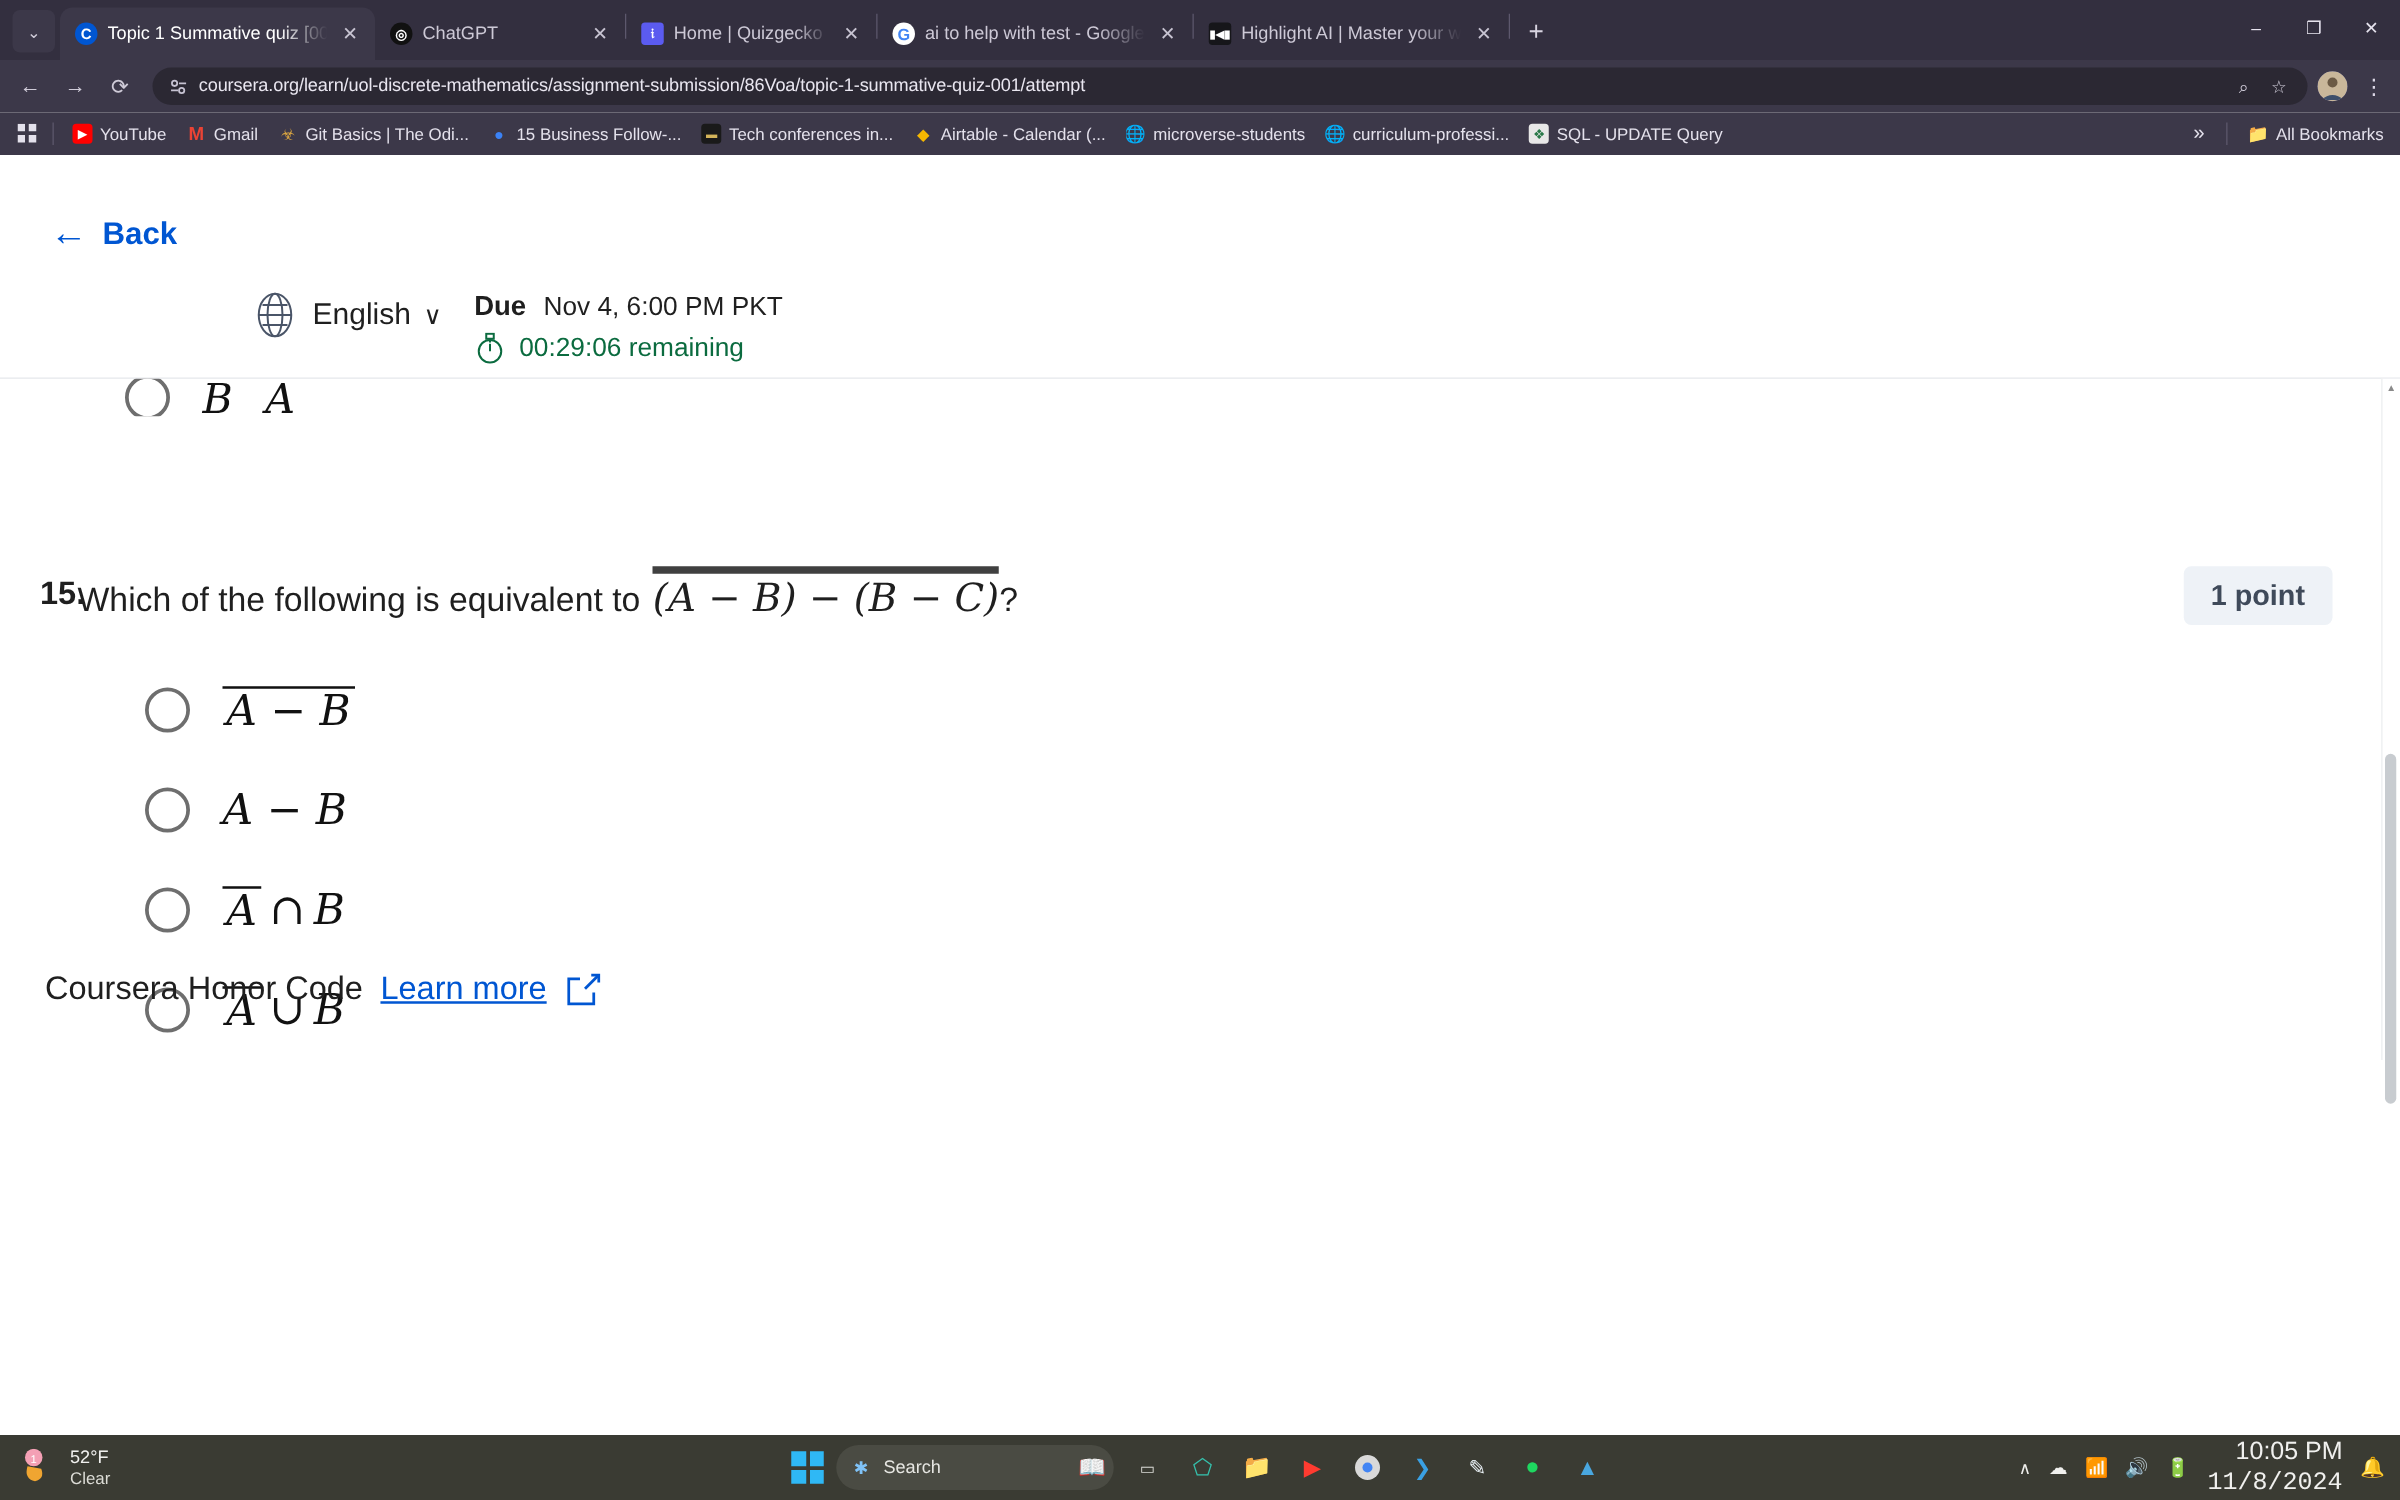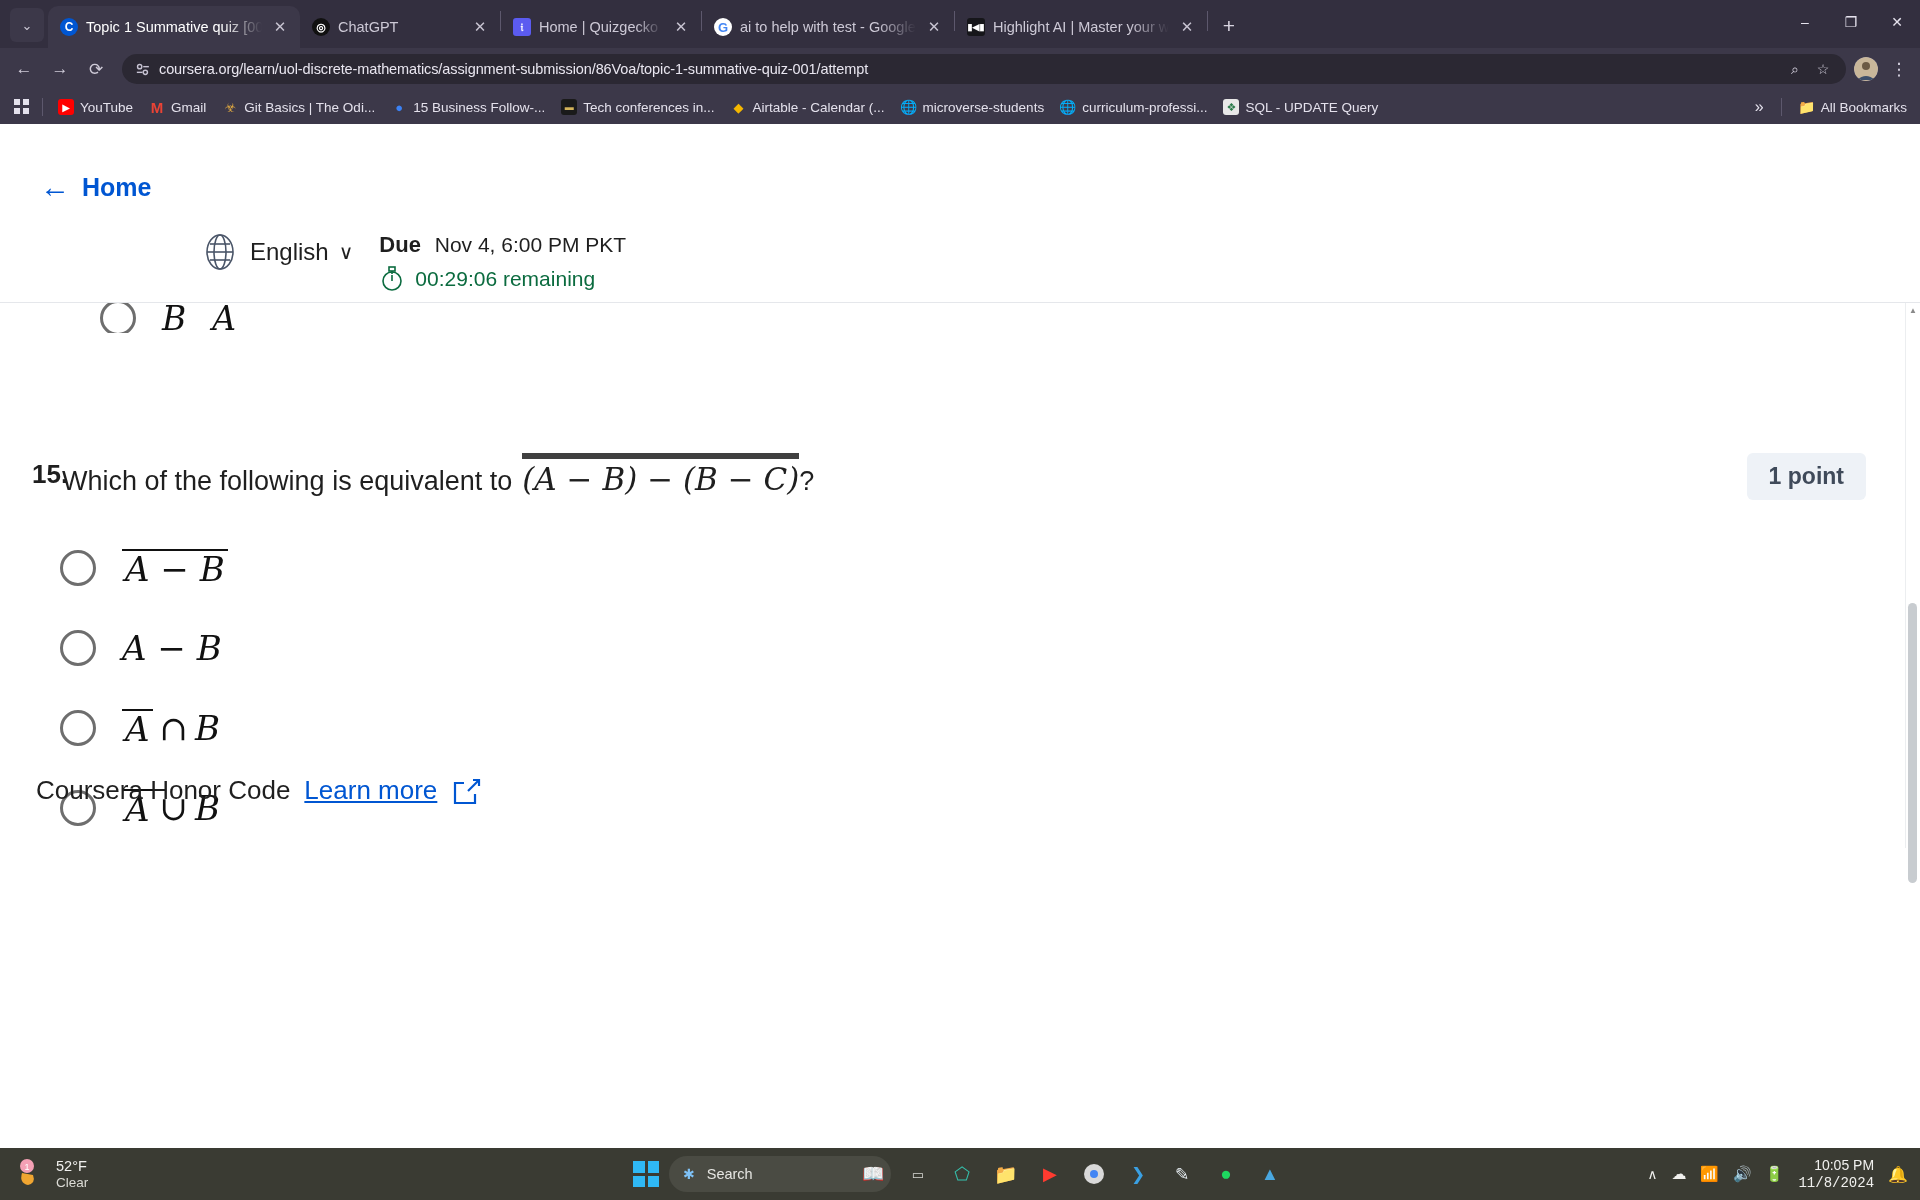--- a/index.html
+++ b/index.html
@@ -141,21 +141,21 @@
   .q-text { font-size: 27px; color: #1f1f1f; display: flex;
     align-items: baseline; gap: 0; flex: 1 1 auto; }
   .q-math { font-family: "DejaVu Serif", serif; font-size: 31px;
     font-style: italic; margin-left: 10px; }
   .ovl { border-top: 6px solid #404040; padding-top: 2px; display: inline-block; }
   .point-badge {
     background: #eef2f7; color: #3f4a5a; font-size: 23px; font-weight: bold;
     padding: 10px 22px; border-radius: 6px; margin-right: 54px; flex: none;
   }
 
-  .options { padding: 28px 0 0 60px; }
+  .options { padding: 28px 0 0 116px; }
   .option { display: flex; align-items: center; gap: 26px; height: 80px; }
   .opt-math { font-family: "DejaVu Serif", serif; font-size: 34px;
     color: #111; display: flex; align-items: center; }
   .ob { display: inline-block; border-top: 2px solid #111; line-height: 1.05;
     padding: 1px 3px 0 3px; }
   .opsym { font-style: normal; margin: 0 7px; }
 
   .honor {
     position: absolute; left: 36px; bottom: 42px; display: flex;
     align-items: center; gap: 14px;
@@ -188,21 +188,21 @@
   .winlogo span { background: #2fb8f5; display: block; }
   .searchbox {
     width: 222px; height: 36px; border-radius: 18px; background: #4a4b43;
     display: flex; align-items: center; gap: 12px; padding: 0 6px 0 14px;
     font-size: 14.5px; color: #e6e6e2;
   }
   .tb-icon { width: 34px; height: 34px; display: flex; align-items: center;
     justify-content: center; border-radius: 5px; }
   .tray { position: absolute; right: 12px; display: flex; align-items: center;
     gap: 14px; font-size: 13.5px; }
-  .tray-clock { text-align: right; line-height: 1.3; font-size: 14px; }
+  .tray-clock { text-align: right; line-height: 1.3; font-size: 20px; }
 </style>
 </head>
 <body>
 
 <div class="browser">
 
   <div class="tabstrip">
     <div class="tab-listbtn">
       <span>⌄</span>
     </div>
@@ -334,21 +334,21 @@
       </span>
     </div>
   </div>
 
   <div class="page">
 
     <div class="quiz-header">
       <div class="qh-row">
         <div class="back-link">
           <span class="back-arrow">←</span>
-          <span>Home</span>
+          <span>Back</span>
         </div>
       </div>
 
       <div class="qh-meta">
         <div class="lang-picker">
           <svg class="globe" viewBox="0 0 40 40" fill="none" stroke="#4a5568" stroke-width="1.6">
             <ellipse cx="20" cy="20" rx="13" ry="17"></ellipse>
             <ellipse cx="20" cy="20" rx="6" ry="17"></ellipse>
             <line x1="7" y1="20" x2="33" y2="20"></line>
             <line x1="10" y1="12" x2="30" y2="12"></line>

